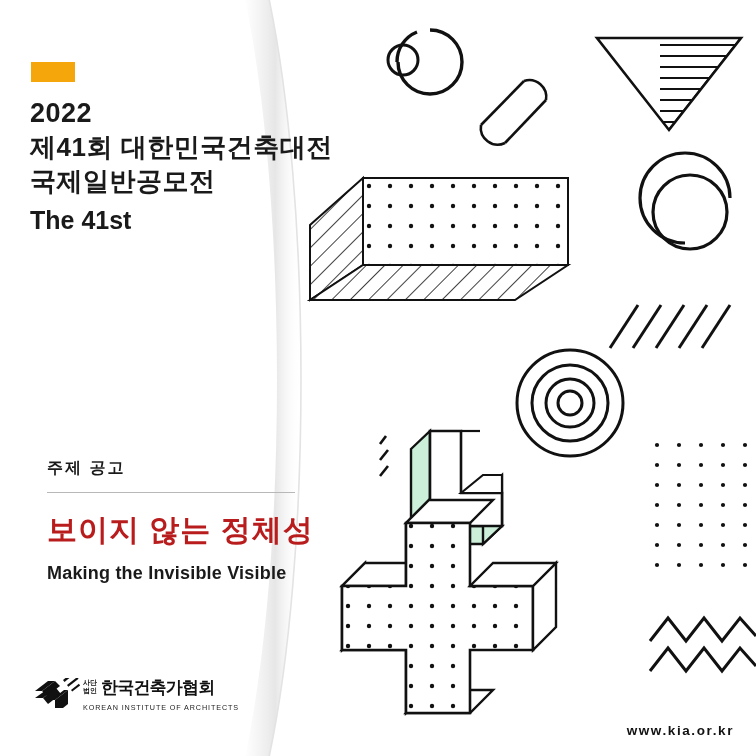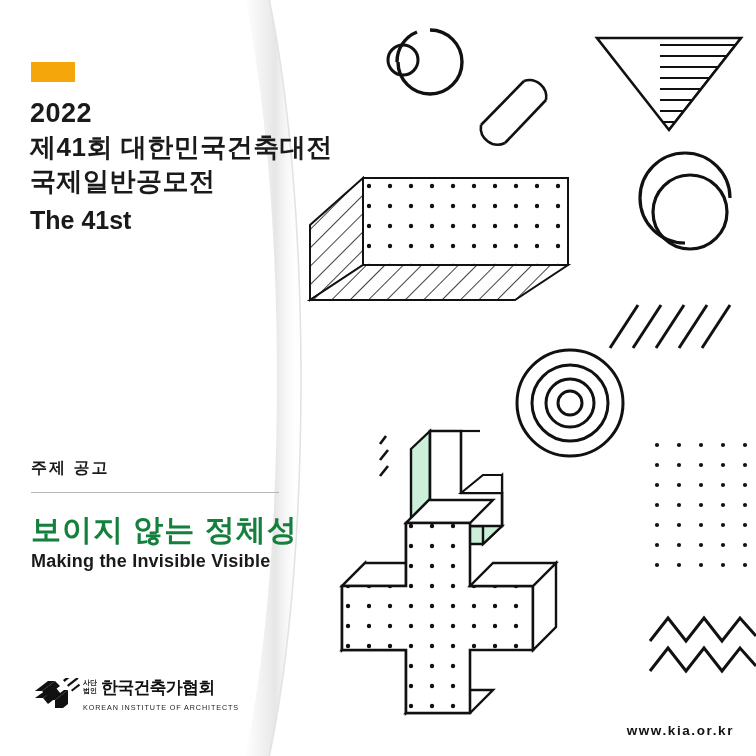--- a/index.html
+++ b/index.html
@@ -74,51 +74,51 @@
   }
   .t-eng2 {
     font-size:25px; font-weight:bold;
     line-height:1.28;
     color:#1a1a1a;
     white-space:nowrap;
   }
 
   .theme-block {
     position:absolute;
-    left:31px; top:458px;
+    left:47px; top:458px;
     width:260px;
   }
   .theme-label {
     font-size:16px; font-weight:bold;
     letter-spacing:2px;
     color:#1a1a1a;
   }
   .theme-rule {
     width:248px; height:1px;
     background:#b8b8b8;
     margin-top:13px;
   }
   .theme-kor {
     font-size:30px; font-weight:bold;
     letter-spacing:1px;
     margin-top:17px;
-    color:#15803d;
+    color:#b91c1c;
     white-space:nowrap;
   }
   .theme-eng {
     font-size:30px; font-weight:bold;
     letter-spacing:-0.3px;
     margin-top:8px;
     color:#1a1a1a;
     white-space:nowrap;
   }
   .theme-sub {
     font-size:18px; font-weight:bold;
     letter-spacing:0.2px;
-    margin-top:0;
+    margin-top:12px;
     color:#1a1a1a;
     white-space:nowrap;
   }
 
   
   .logo-block {
     position:absolute;
     left:34px; top:678px;
     display:flex;
     align-items:center;

